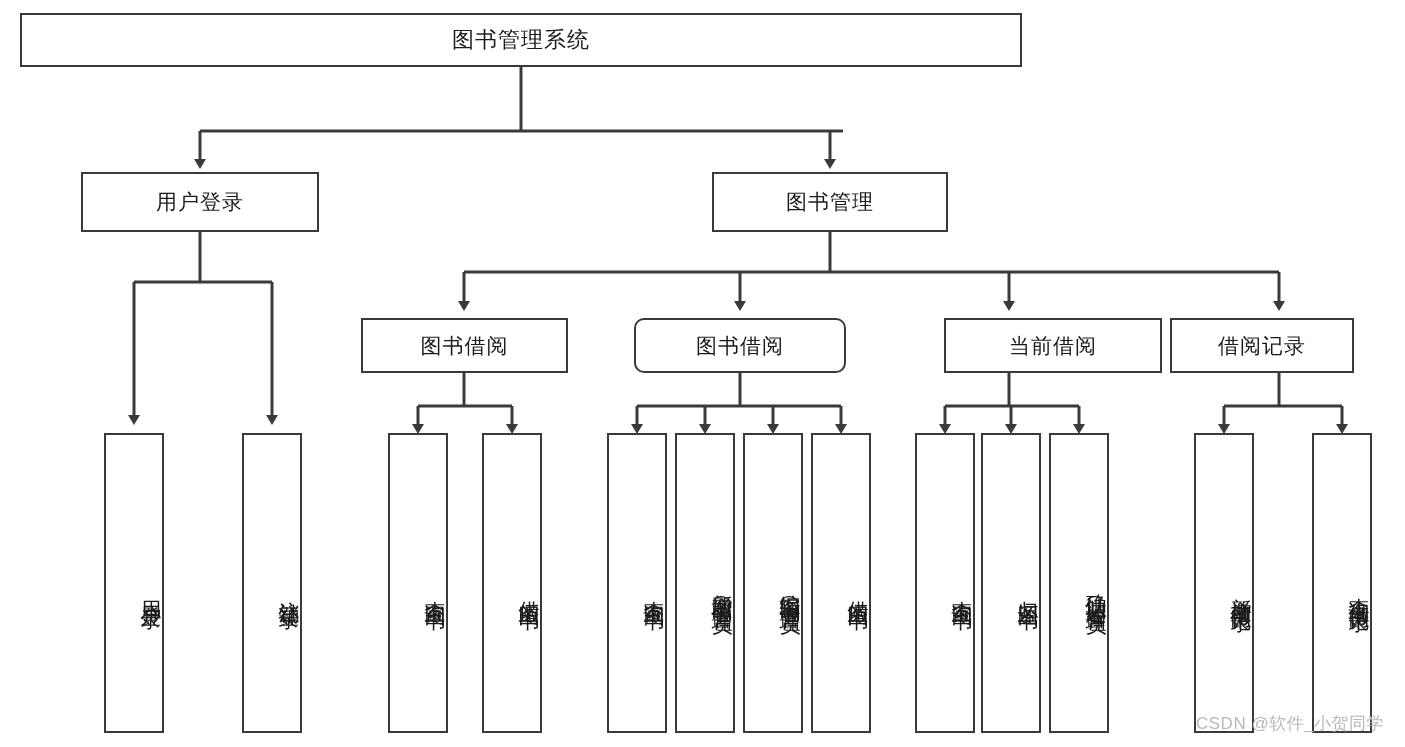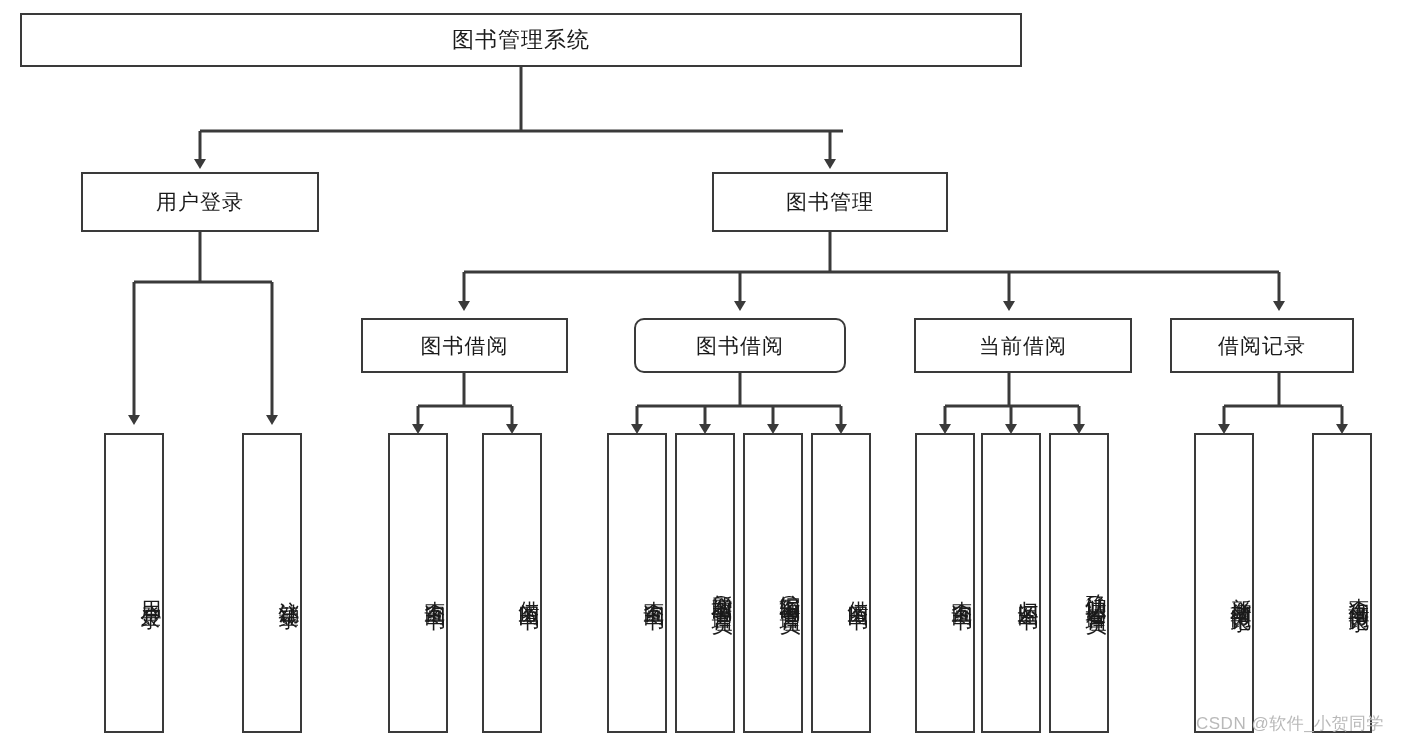--- a/index.html
+++ b/index.html
@@ -139,21 +139,21 @@
   </div>
 
   <div class="node h" style="left:361px; top:318px; width:207px; height:55px;">
     <span>图书借阅</span>
   </div>
 
   <div class="node h" style="left:634px; top:318px; width:212px; height:55px;border-radius:10px;">
     <span>图书借阅</span>
   </div>
 
-  <div class="node h" style="left:914px; top:318px; width:218px; height:55px;">
+  <div class="node h" style="left:944px; top:318px; width:218px; height:55px;">
     <span>当前借阅</span>
   </div>
 
   <div class="node h" style="left:1170px; top:318px; width:184px; height:55px;">
     <span>借阅记录</span>
   </div>
 
   <div class="node v" style="left:104px; top:433px; width:60px; height:300px;">
     <span class="vlabel">用户登录</span>
   </div>

